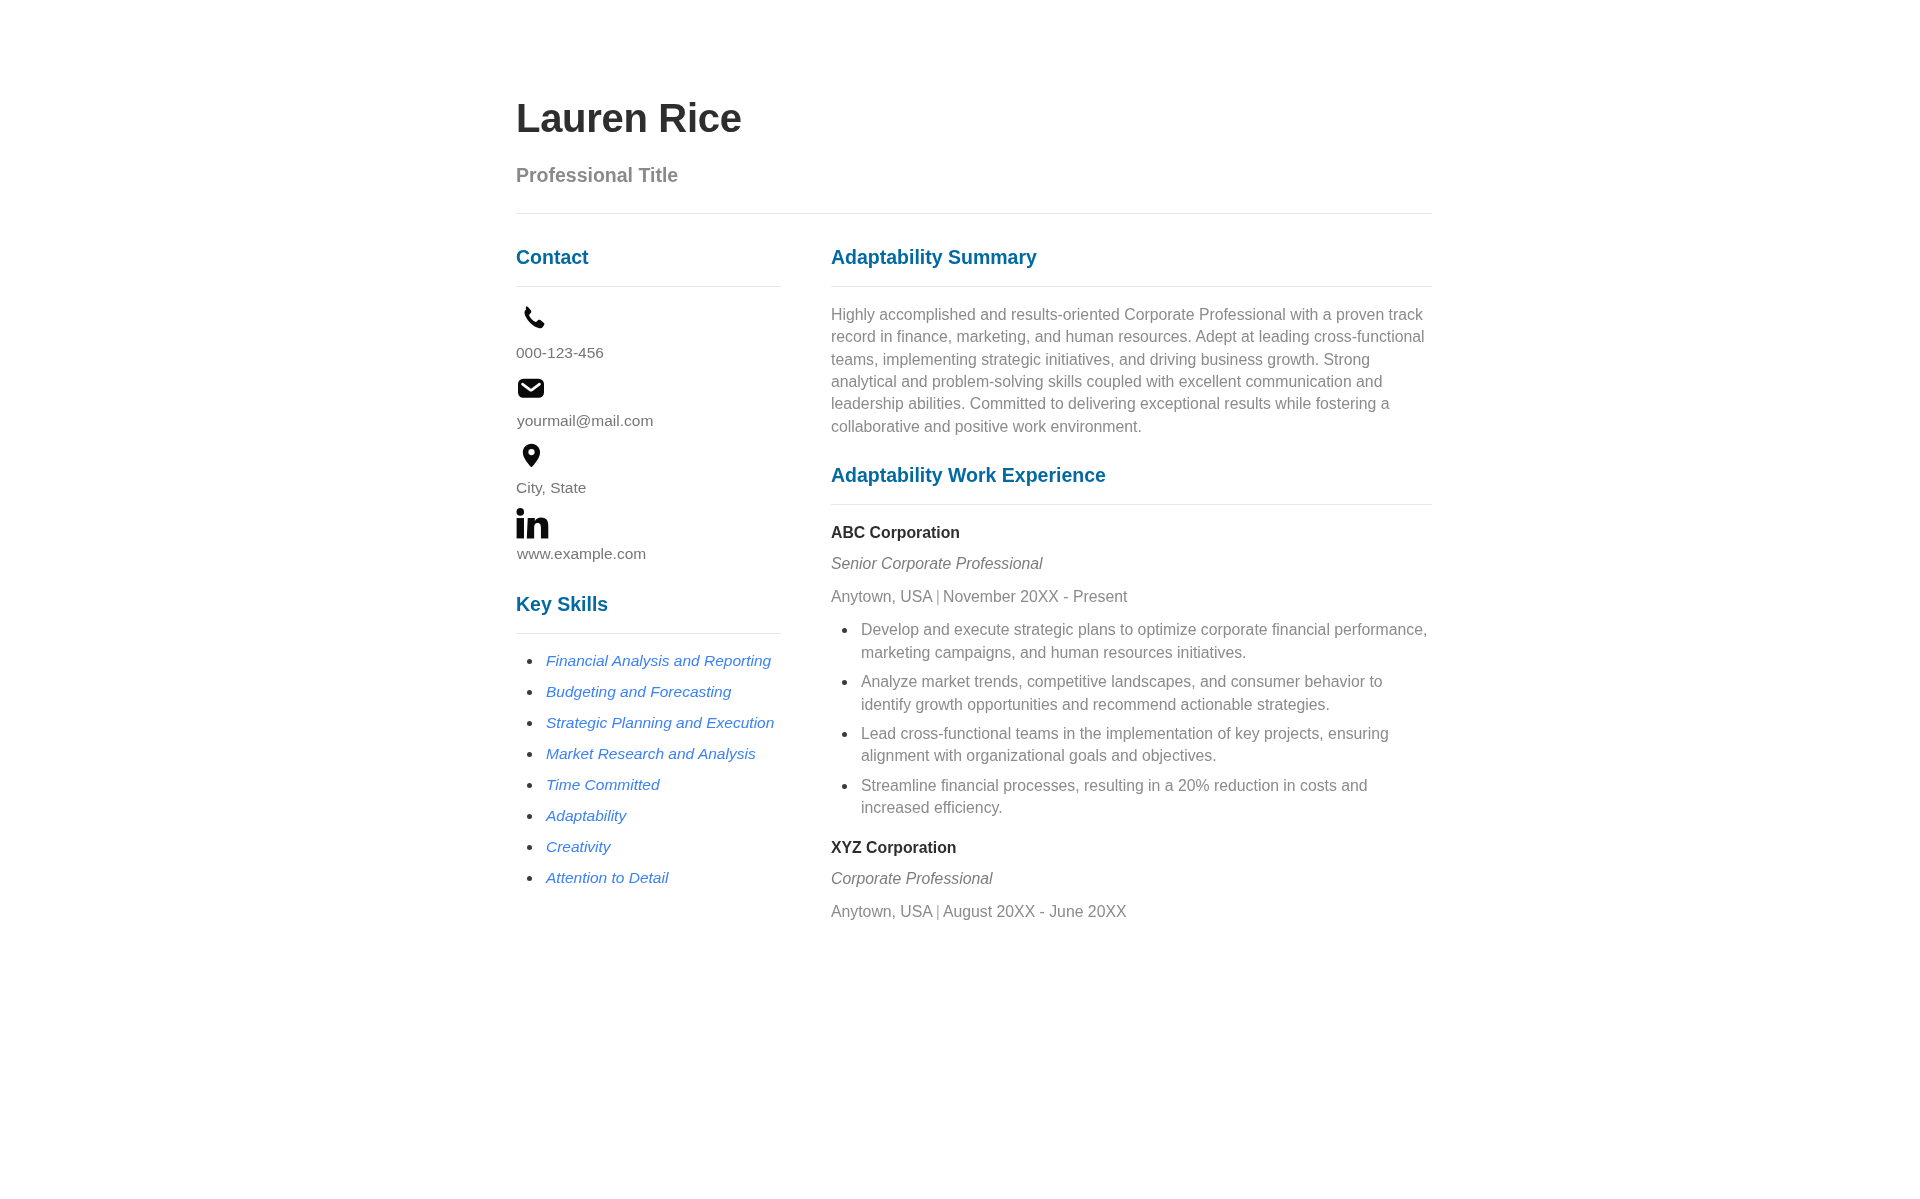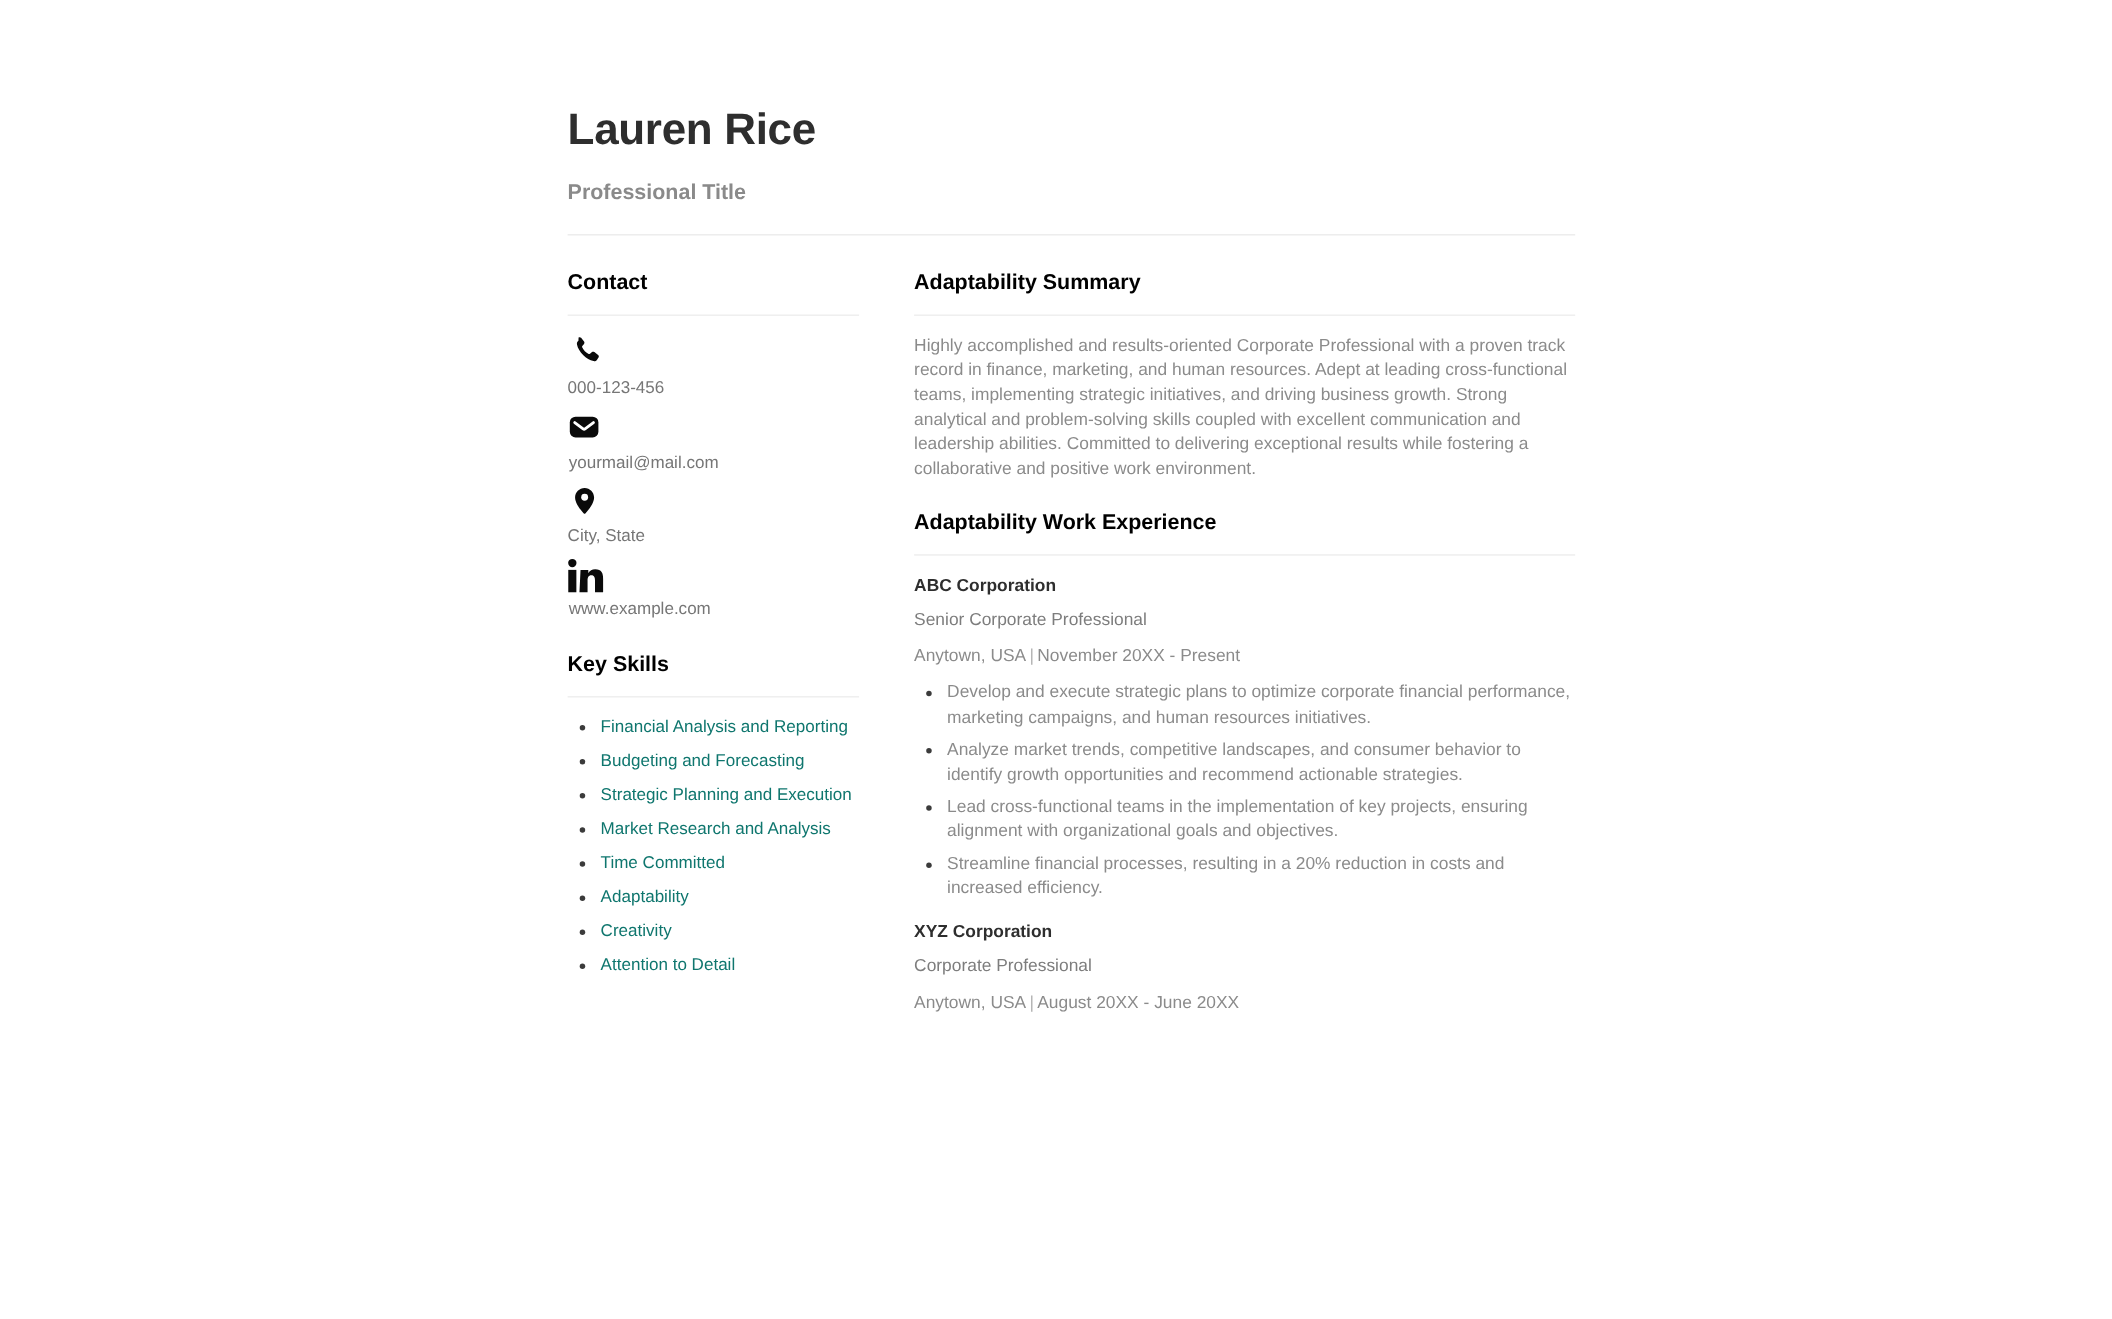--- a/index.html
+++ b/index.html
@@ -78,21 +78,21 @@
 
   .col-right {
     flex: 1 1 auto;
     min-width: 0;
   }
 
   
   .sec-head {
     font-size: 19.5px;
     font-weight: 700;
-    color: #000000;
+    color: #0369a1;
     line-height: 1.25;
   }
 
   .sec-rule {
     margin-top: 16px;
     height: 1px;
     background: #e8e8e8;
     width: 100%;
   }
 
@@ -139,22 +139,23 @@
   .skill-list {
     margin-top: 16px;
     list-style: none;
   }
 
   .skill-item {
     position: relative;
     padding-left: 30px;
     margin-bottom: 9px;
     font-size: 15.5px;
-    color: #0f766e;
+    color: #3b82f6;
     line-height: 1.42;
+    font-style: italic;
   }
 
   .skill-item::before {
     content: "";
     position: absolute;
     left: 11px;
     top: 9px;
     width: 5px;
     height: 5px;
     border-radius: 50%;
@@ -176,20 +177,21 @@
   .job-company {
     font-size: 15.8px;
     font-weight: 700;
     color: #2e2e2e;
     line-height: 1.3;
   }
 
   .job-role {
     margin-top: 11px;
     font-size: 15.8px;
+    font-style: italic;
     color: #7d7d7d;
     line-height: 1.3;
   }
 
   .job-meta {
     margin-top: 12px;
     font-size: 15.8px;
     color: #8b8b8b;
     line-height: 1.3;
   }

